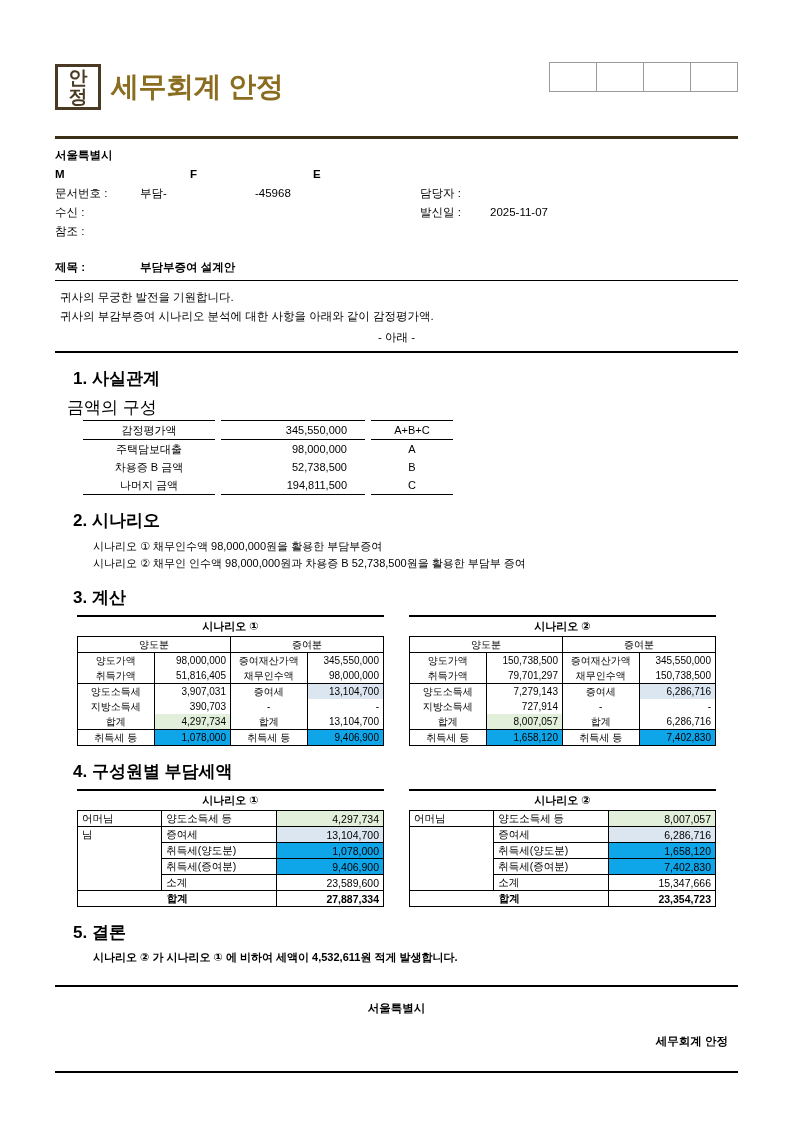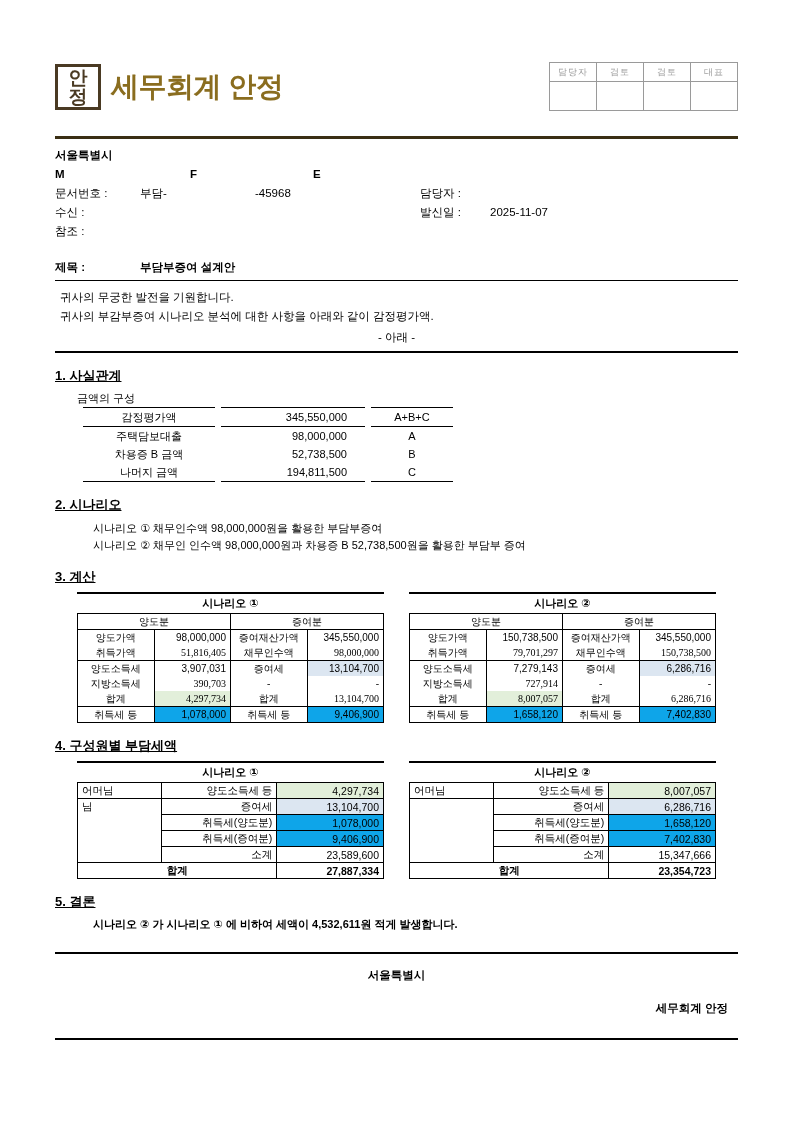--- a/index.html
+++ b/index.html
@@ -122,27 +122,26 @@
   }
   .center-note {
     text-align: center;
     font-size: 11.5px;
     padding-bottom: 6px;
   }
 
   
   .section-title {
     font-weight: bold;
-    font-size: 13px;
-    margin: 14px 0 6px 0;
-    text-decoration: underline;
+    font-size: 17px;
+    margin: 14px 0 6px 18px;
   }
   .sub-label {
-    font-size: 11px;
-    margin-left: 22px;
+    font-size: 17px;
+    margin-left: 12px;
     margin-bottom: 1px;
   }
   .body-line {
     font-size: 11px;
     margin-left: 38px;
     line-height: 17px;
   }
 
   
   .fact-table {
@@ -186,42 +185,42 @@
   table.calc td {
     border: 1px solid #000;
     height: 15px;
     padding: 0 4px;
   }
   table.calc td.lbl { text-align: center; }
   table.calc td.num { text-align: right; }
   .w-lbl { width: 26%; }
   .w-num { width: 24%; }
   .hdr { text-align: center; font-weight: normal; }
-  .nb-top { border-top: none !important; font-family: Liberation Serif, serif; }
+  .nb-top { border-top: none !important; }
   .nb-bot { border-bottom: none !important; }
   .thickline td { border-top: 1.8px solid #000 !important; }
 
   .hl-green  { background: #e2efda; }
   .hl-blue   { background: #dce6f1; }
   .hl-orange { background: #0ea5e9; }
 
   
   table.member {
     border-collapse: collapse;
     width: 100%;
     font-size: 10.5px;
     table-layout: fixed;
   }
   table.member td {
     border: 1px solid #000;
     height: 15px;
     padding: 0 4px;
   }
   table.member td.who { width: 27%; }
-  table.member td.item { text-align: right; width: 38%; }
+  table.member td.item { text-align: left; width: 38%; }
   table.member td.amt { text-align: right; width: 35%; }
   table.member td.total-lbl { text-align: center; font-weight: bold; }
   table.member td.total-amt { text-align: right; font-weight: bold; }
   table.member tr.outer-top td { border-top: 1.8px solid #000; }
   table.member tr.outer-bot td { border-bottom: 1.8px solid #000; }
   .noborder-top { border-top: none !important; }
   .noborder-bot { border-bottom: none !important; }
 
   
   .concl-line {
@@ -261,26 +260,20 @@
     <div class="logo-wrap">
       <div class="logo-mark">
         <span class="l1">안</span>
         <span class="l2">정</span>
       </div>
       <div class="brand-title">세무회계 안정</div>
     </div>
 
     <table class="approval">
       <tbody>
-          <tr>
-        <td>담당자</td>
-        <td>검토</td>
-        <td>검토</td>
-        <td>대표</td>
-      </tr>
       <tr>
         <td class="body-cell"></td>
         <td class="body-cell"></td>
         <td class="body-cell"></td>
         <td class="body-cell"></td>
       </tr>
     </tbody>
       </table>
   </div>
 

